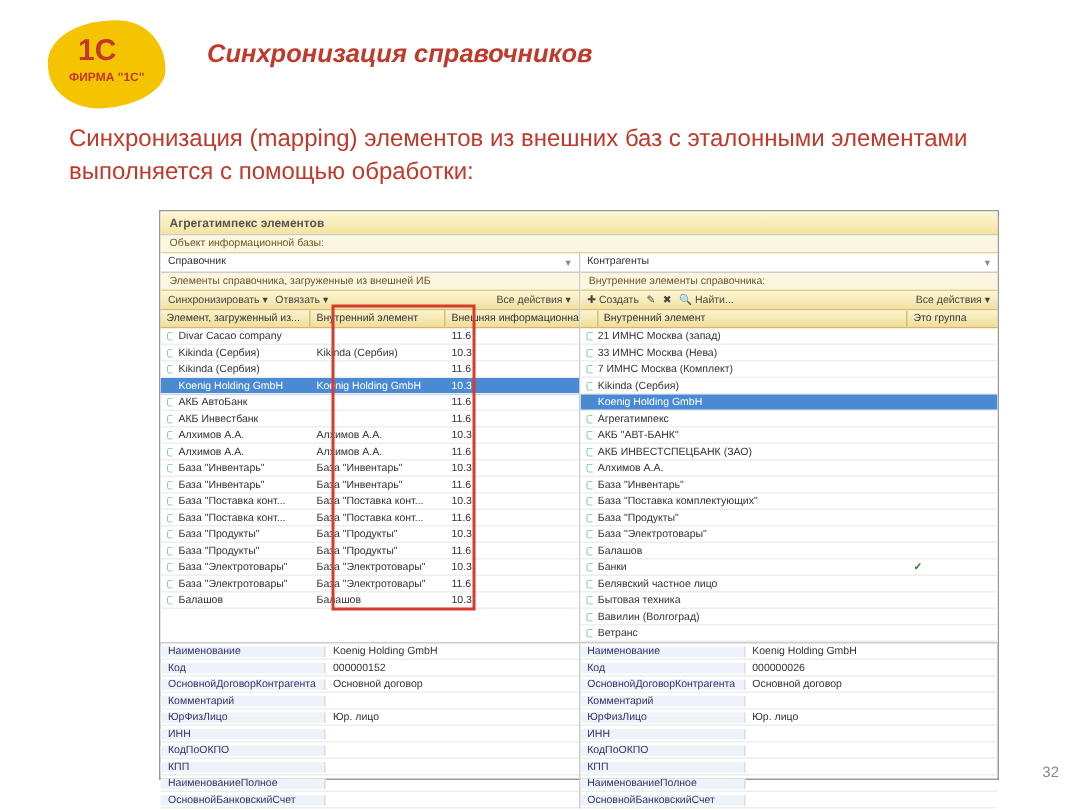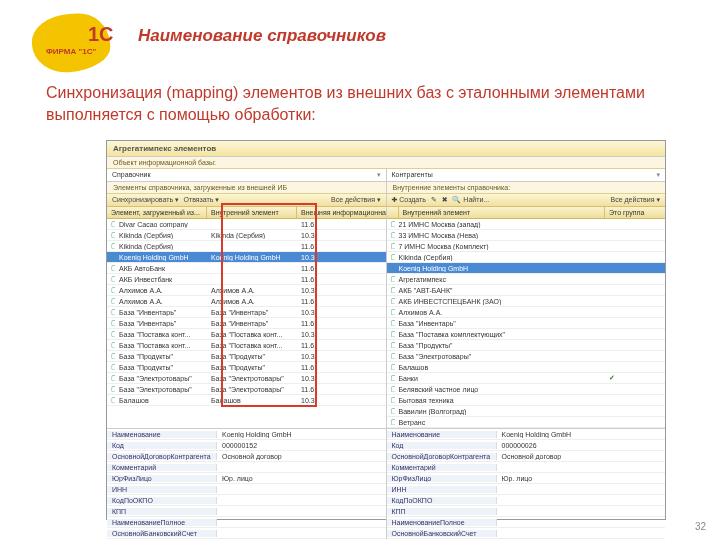--- a/index.html
+++ b/index.html
@@ -25,21 +25,20 @@
     width: 78px; height: 58px;
     background: #f5c400;
     border-radius: 50% 40% 55% 45% / 45% 55% 40% 50%;
     transform: rotate(-4deg);
   }
   .logo-1c {
     position: absolute;
     left: 14px; top: 6px;
     font: bold 20px/1 Arial;
     color: #c0392b;
-    margin-left: 36px;
   }
   .logo-sub {
     position: absolute;
     left: 8px; top: 30px;
     font: bold 8px/1 Arial;
     color: #c0392b;
   }
   .title {
     position: absolute;
     left: 138px;
@@ -152,36 +151,36 @@
   }
   .formrow .fval {
     flex: 1;
     padding: 0 5px;
     overflow: hidden;
     white-space: nowrap;
   }
   .pagenum {
     position: absolute;
     right: 14px;
-    bottom: 8px;
+    bottom: 19px;
     font: 10px Arial;
     color: #888;
   }
   .tick { color: #2a7a2a; font-weight: bold; }
 </style>
 </head>
 <body>
 
 <div class="logo">
   <div class="logo-splash"></div>
   <div class="logo-1c">1C</div>
   <div class="logo-sub">ФИРМА "1C"</div>
 </div>
 
-<div class="title">Наименование справочников</div>
+<div class="title">Синхронизация справочников</div>
 <div class="subtitle">Синхронизация (mapping) элементов из внешних баз с эталонными элементами выполняется с помощью обработки:</div>
 
 <div class="shot">
   <div class="win-title">Агрегатимпекс элементов</div>
   <div class="sec-label">Объект информационной базы:</div>
   <div class="row">
     <div class="col">
       <div class="dropdown">
         <span>Справочник</span>
           <span class="dv">▾</span>

